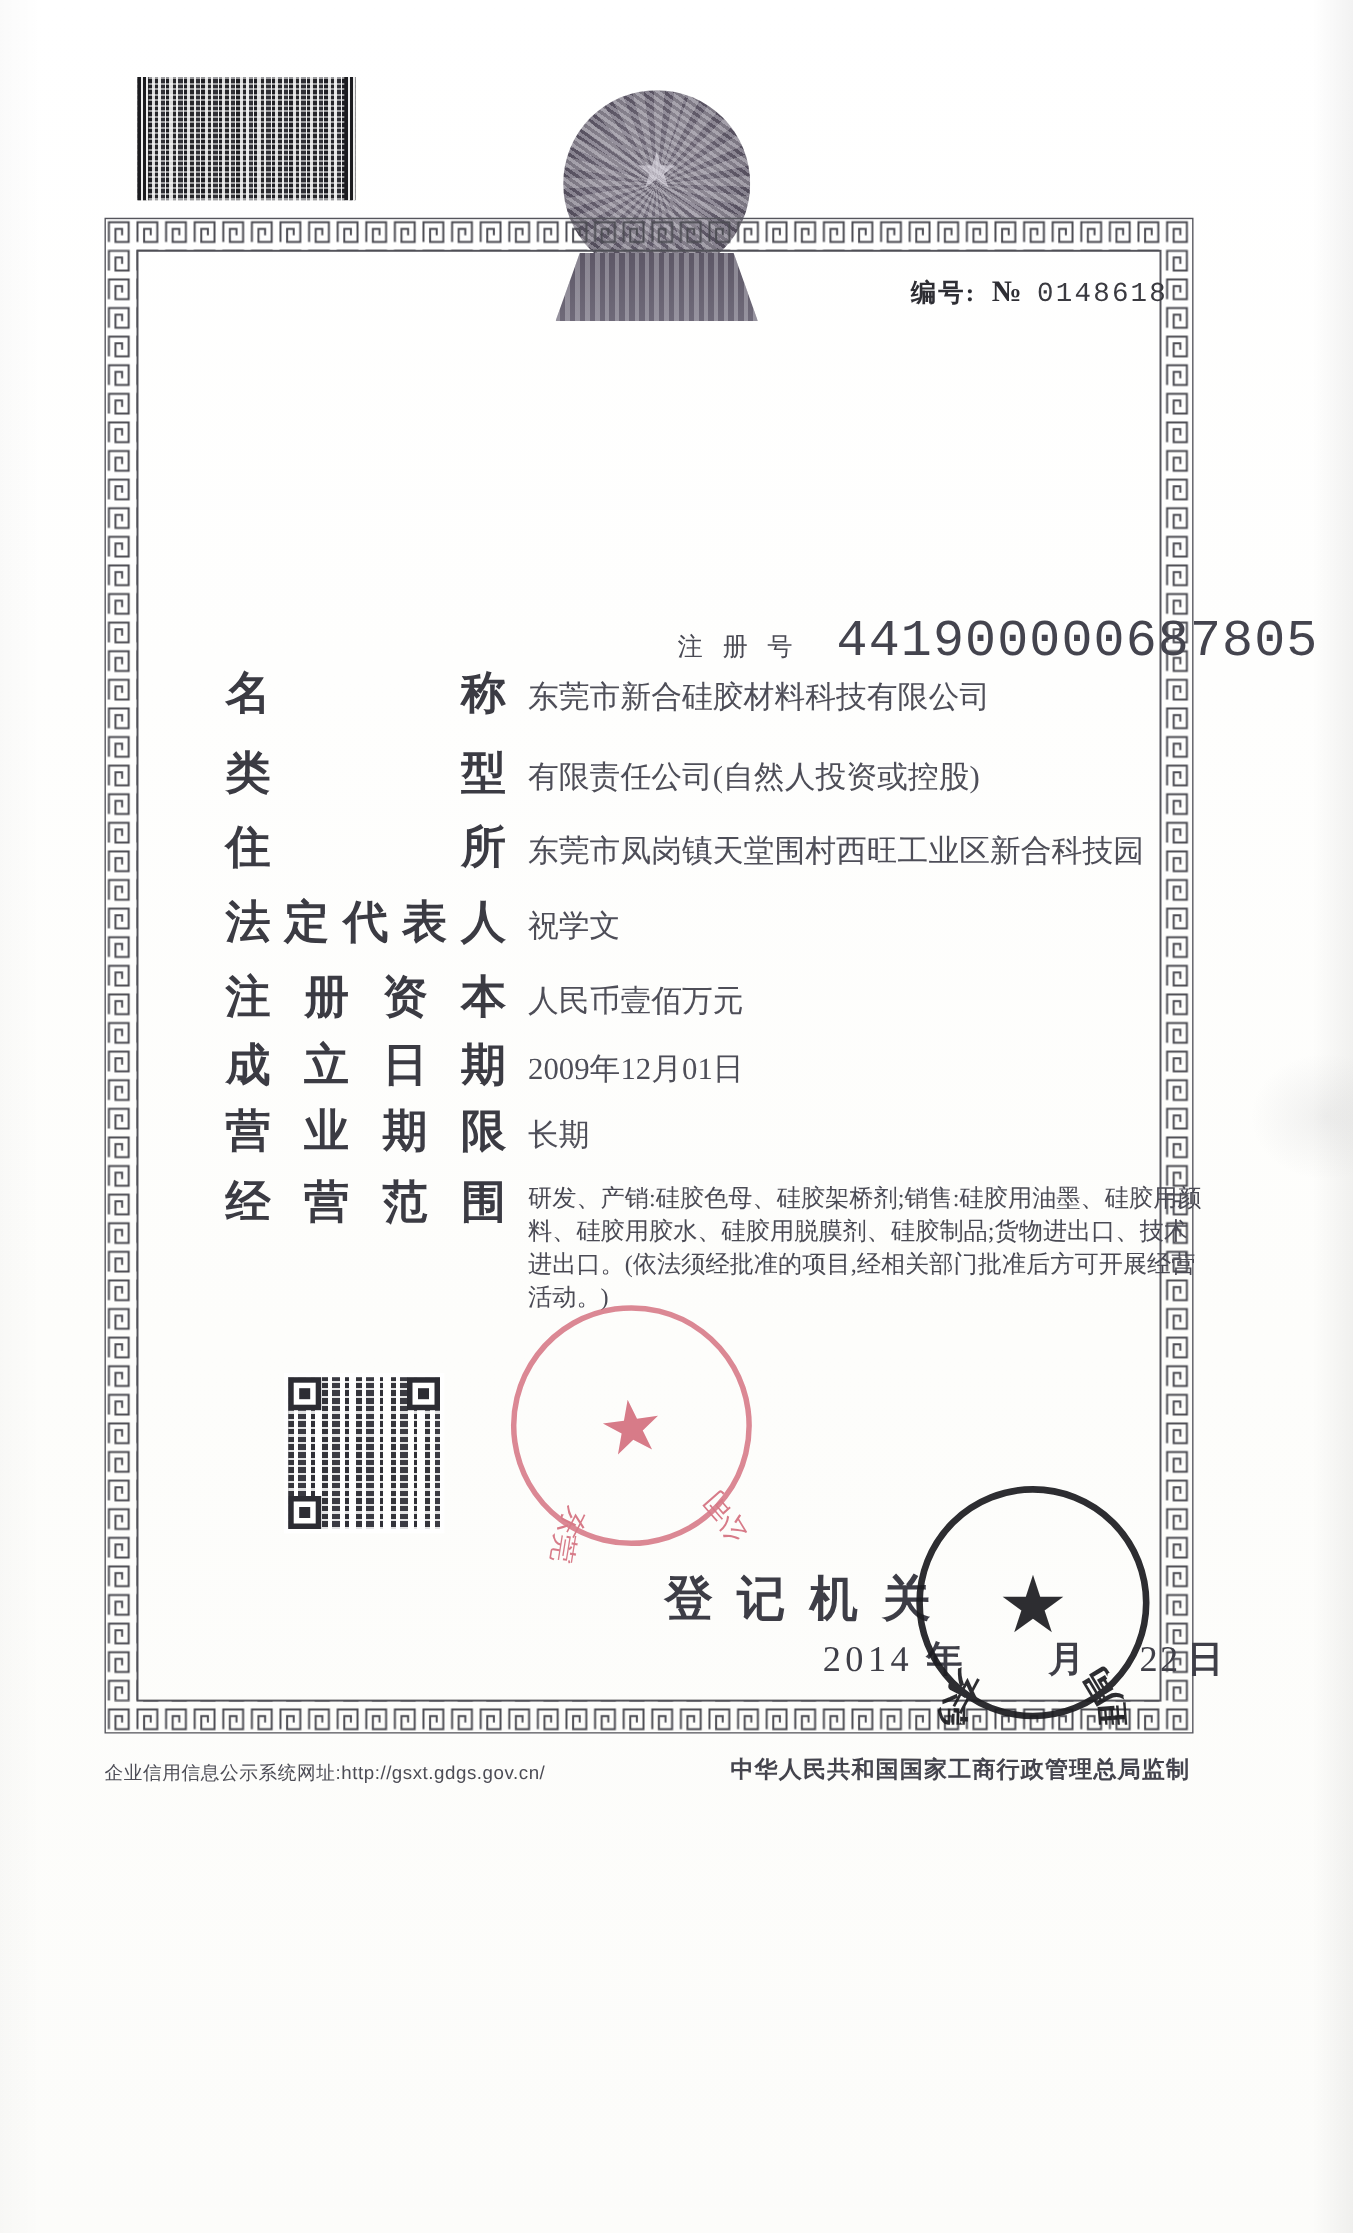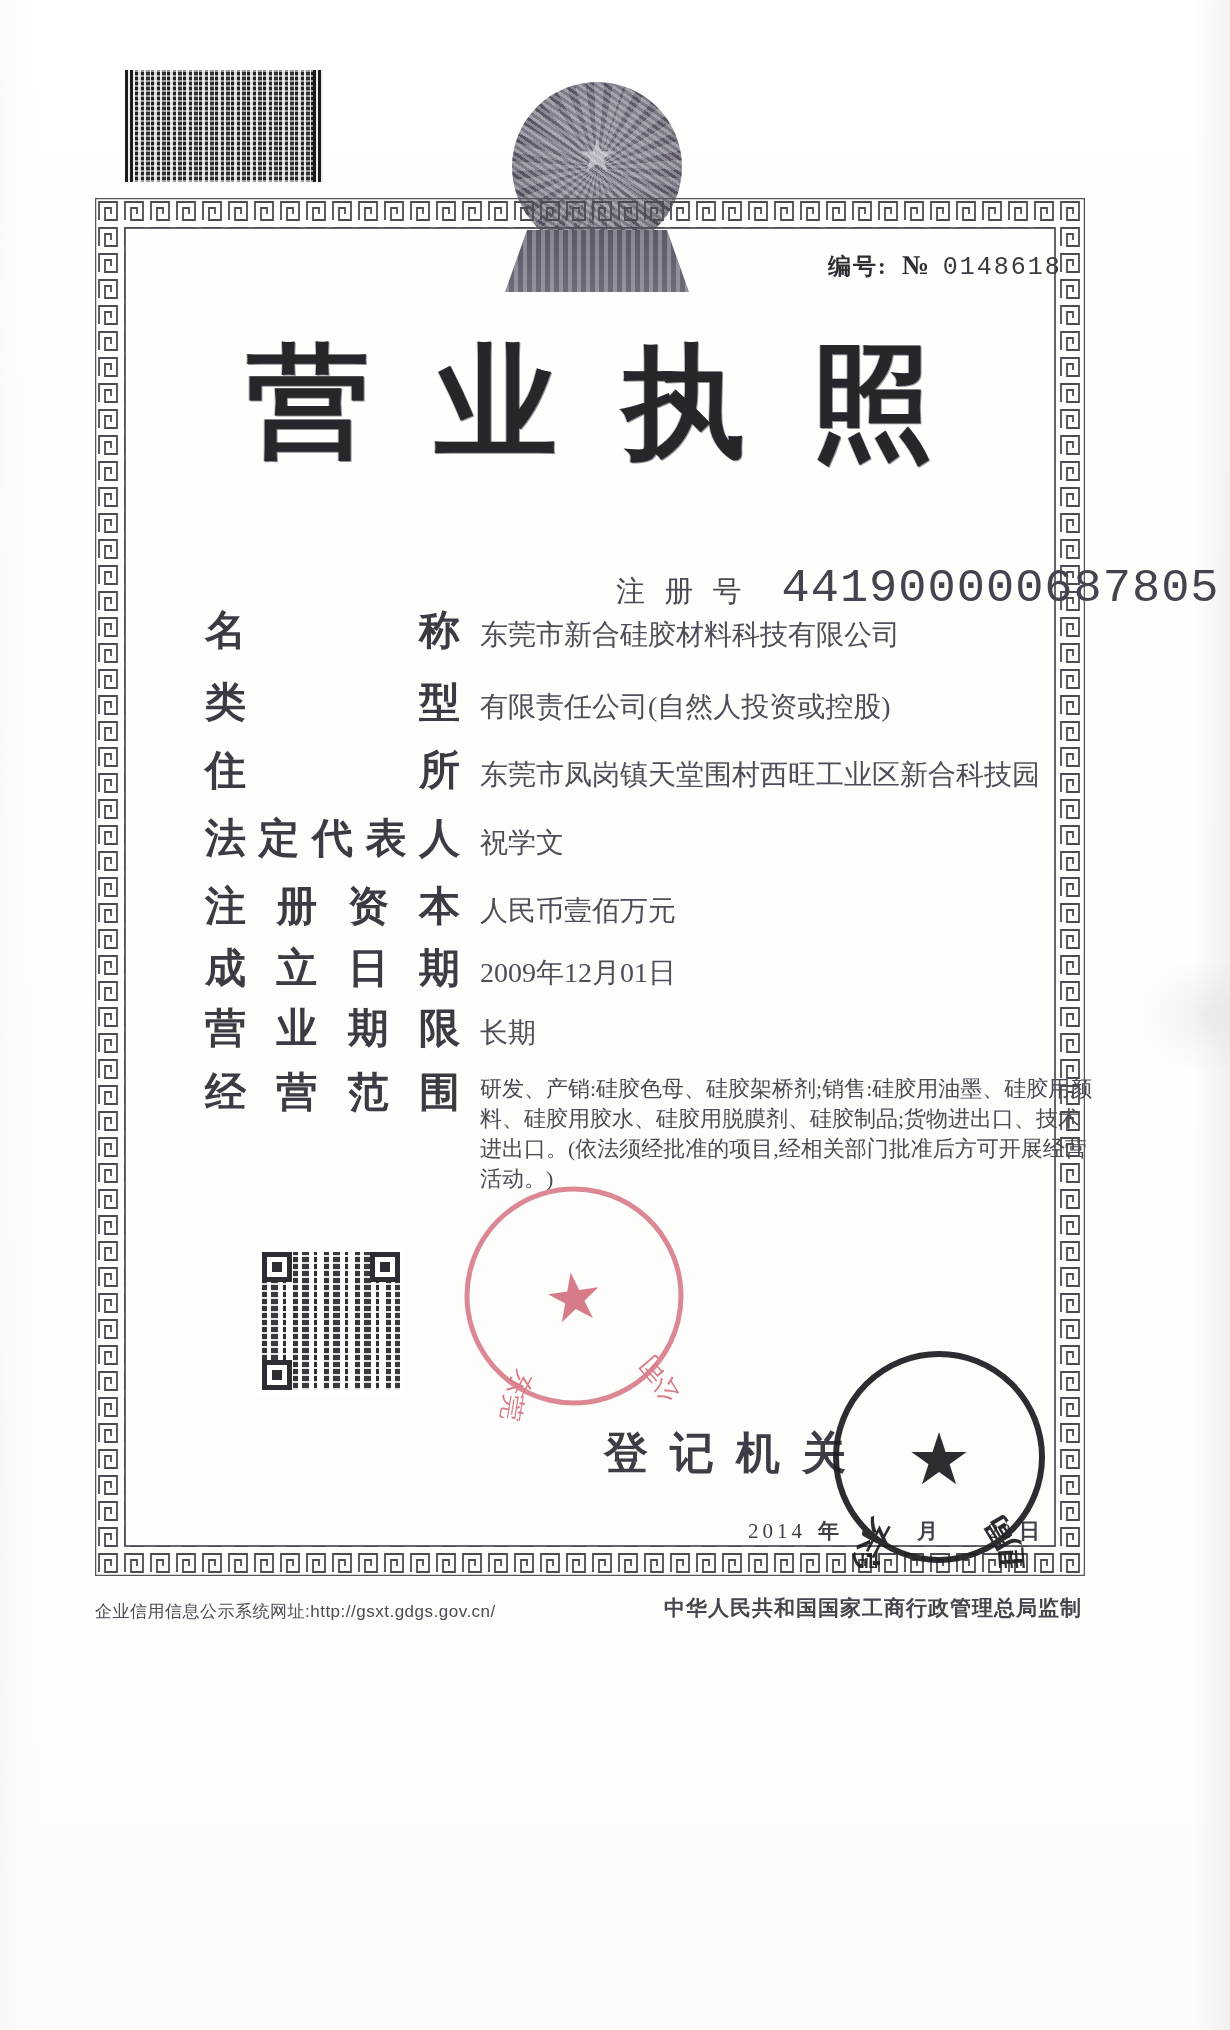--- a/index.html
+++ b/index.html
@@ -54,21 +54,21 @@
   
   .title{
     position:absolute;left:95px;top:322px;width:990px;text-align:center;
     font-family:"Liberation Sans","DejaVu Sans",sans-serif;font-weight:900;
     font-size:122px;letter-spacing:66px;text-indent:66px;color:#26262b;
     text-shadow:1px 1px 0 rgba(60,60,70,.55), -1px 0 0 rgba(60,60,70,.3);
   }
 
   
   .regrow{position:absolute;left:616px;top:528px;display:flex;align-items:baseline;gap:34px;}
-  .regrow .lab{font-size:29px;color:#4a4a54;letter-spacing:6px;margin-top:44px;}
+  .regrow .lab{font-size:23px;color:#4a4a54;letter-spacing:6px;margin-top:44px;}
   .regrow .num{font-size:47px;color:#44444e;letter-spacing:1px;font-family:Liberation Mono, monospace;}
 
   
   .field{position:absolute;left:205px;width:890px;display:flex;align-items:flex-start;}
   .flabel{width:255px;flex:none;font-size:41px;font-weight:700;color:#3b3b43;line-height:1.1;
     display:flex;justify-content:space-between;}
   .fvalue{margin-left:20px;font-size:28px;color:#4e4e58;padding-top:9px;line-height:1.32;}
   .fvalue.small{font-size:22px;padding-top:4px;width:628px;line-height:1.36;color:#4a4a54;}
   .r0{top:608px;} .r1{top:680px;} .r2{top:748px;} .r3{top:816px;}
   .r4{top:884px;} .r5{top:946px;} .r6{top:1006px;} .r7{top:1070px;}
@@ -87,21 +87,21 @@
   
   .redseal{position:absolute;left:458px;top:1180px;width:232px;height:232px;transform:rotate(-8deg);opacity:.82;}
 
   
   .registrar{position:absolute;left:604px;top:1424px;font-size:44px;font-weight:700;letter-spacing:22px;color:#3d3d46;}
 
   
   .blackstamp{position:absolute;left:828px;top:1346px;width:222px;height:222px;opacity:.92;}
 
   
-  .dateline{position:absolute;left:748px;top:1486px;display:flex;align-items:baseline;font-size:21px;color:#3f3f48;margin-top:31px;}
+  .dateline{position:absolute;left:748px;top:1486px;display:flex;align-items:baseline;font-size:33px;color:#3f3f48;}
   .dateline .year{letter-spacing:4px;}
   .dateline .u1{margin-left:12px;font-weight:700;}
   .dateline .u2{margin-left:78px;font-weight:700;}
   .dateline .day{margin-left:50px;letter-spacing:2px;}
   .dateline .u3{margin-left:6px;font-weight:700;}
 
   
   .footL{position:absolute;left:95px;top:1600px;font-size:17px;color:#4c4c55;
     font-family:Liberation Sans, sans-serif;letter-spacing:.5px;}
   .footR{position:absolute;right:148px;top:1594px;font-size:21px;font-weight:700;color:#44444d;letter-spacing:1px;}
@@ -137,21 +137,20 @@
     <rect x="2" y="30" width="28" height="1318" fill="url(#meander)"></rect>
     <rect x="960" y="30" width="28" height="1318" fill="url(#meander)"></rect>
   </svg>
 
   <div class="serial">
     <span class="lab">编号:</span>
     <span class="no">№</span>
     <span class="num">0148618</span>
   </div>
 
-  <div class="title">营业执照</div>
 
   <div class="regrow">
     <span class="lab">注 册 号</span>
     <span class="num">441900000687805</span>
   </div>
 
   <div class="field r0">
     <div class="flabel spread">
         <span>名</span>
         <span>称</span>

